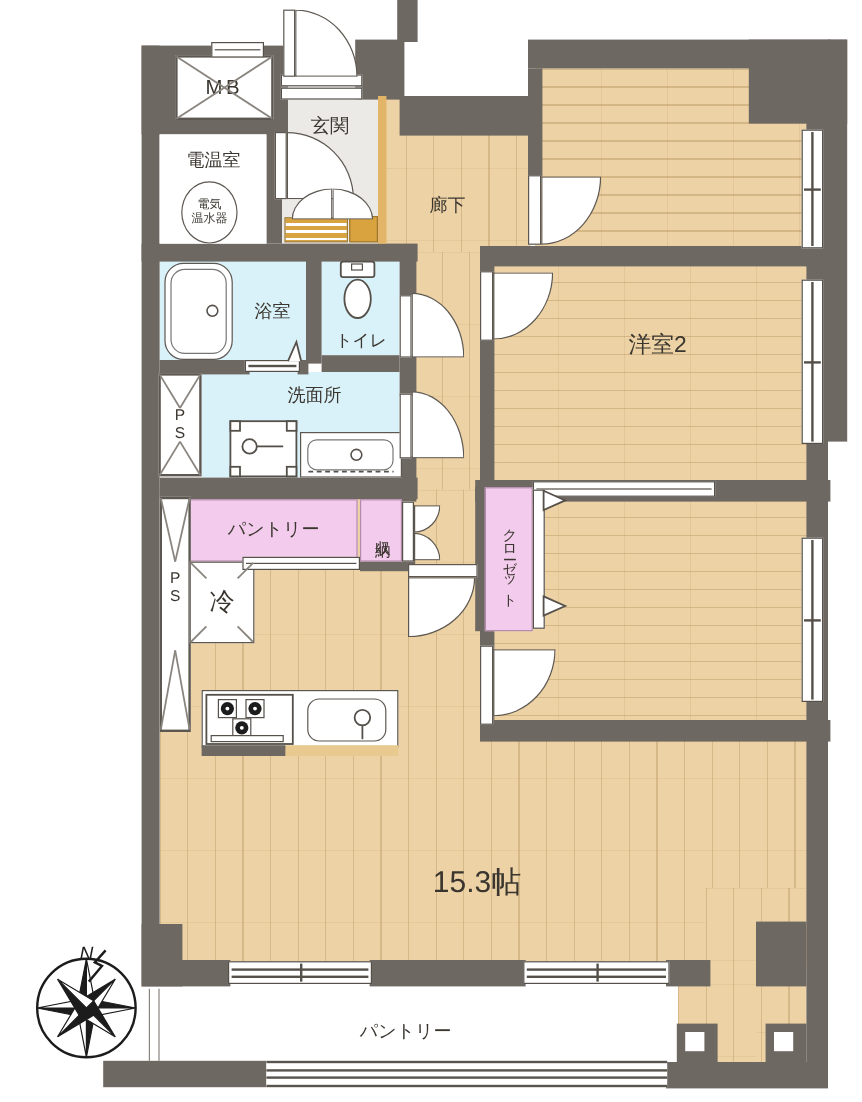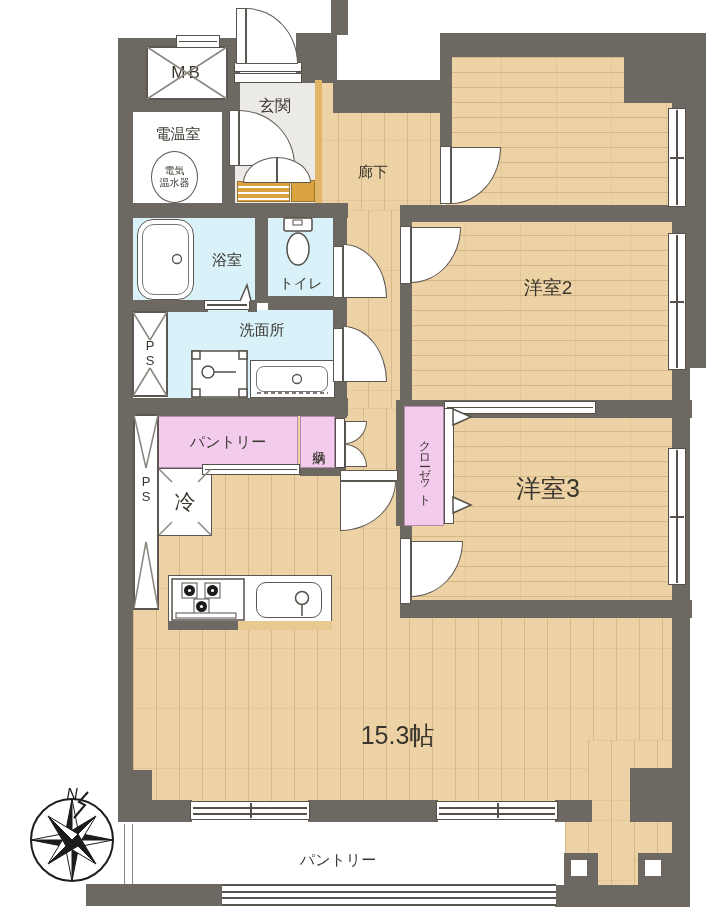--- a/index.html
+++ b/index.html
@@ -188,21 +188,20 @@
     <div style="position:absolute;left:0;right:0;top:11px;height:1.5px;background:#5a544e;"></div>
   </div>
 
   <div class="abs lbl" style="left:146px;top:60px;width:82px;height:26px;font-size:17px;letter-spacing:3px;">MB</div>
   <div class="abs lbl" style="left:140px;top:124px;width:76px;height:20px;font-size:15px;">電温室</div>
   <div class="abs lbl" style="left:151px;top:164px;width:47px;height:14px;font-size:10px;">電気</div>
   <div class="abs lbl" style="left:151px;top:176px;width:47px;height:14px;font-size:10px;">温水器</div>
   <div class="abs lbl" style="left:243px;top:96px;width:64px;height:20px;font-size:16px;">玄関</div>
   <div class="abs lbl" style="left:348px;top:162px;width:50px;height:20px;font-size:15px;">廊下</div>
   <div class="abs lbl" style="left:448px;top:272px;width:200px;height:32px;font-size:19px;">洋室2</div>
-  <div class="abs lbl" style="left:448px;top:472px;width:200px;height:32px;font-size:25px;">洋室3</div>
   <div class="abs lbl" style="left:300px;top:720px;width:195px;height:30px;font-size:25px;text-align:center;">15.3帖</div>
   <div class="abs lbl" style="left:196px;top:250px;width:62px;height:20px;font-size:15px;">浴室</div>
   <div class="abs lbl" style="left:270px;top:274px;width:62px;height:18px;font-size:14px;">トイレ</div>
   <div class="abs lbl" style="left:222px;top:320px;width:80px;height:20px;font-size:15px;">洗面所</div>
   <div class="abs lbl" style="left:141px;top:332px;width:18px;height:44px;font-size:13px;white-space:normal;word-break:break-word;">P S</div>
   <div class="abs lbl" style="left:137px;top:468px;width:18px;height:44px;font-size:13px;white-space:normal;word-break:break-word;">P S</div>
   <div class="abs lbl" style="left:162px;top:431px;width:132px;height:22px;font-size:15px;">パントリー</div>
   <div class="abs lbl vtext" style="left:303px;top:420px;width:30px;height:44px;font-size:13px;">収納</div>
   <div class="abs lbl vtext" style="left:408px;top:414px;width:32px;height:104px;font-size:12px;letter-spacing:0;">クローゼット</div>
   <div class="abs lbl" style="left:170px;top:489px;width:30px;height:26px;font-size:21px;">冷</div>

